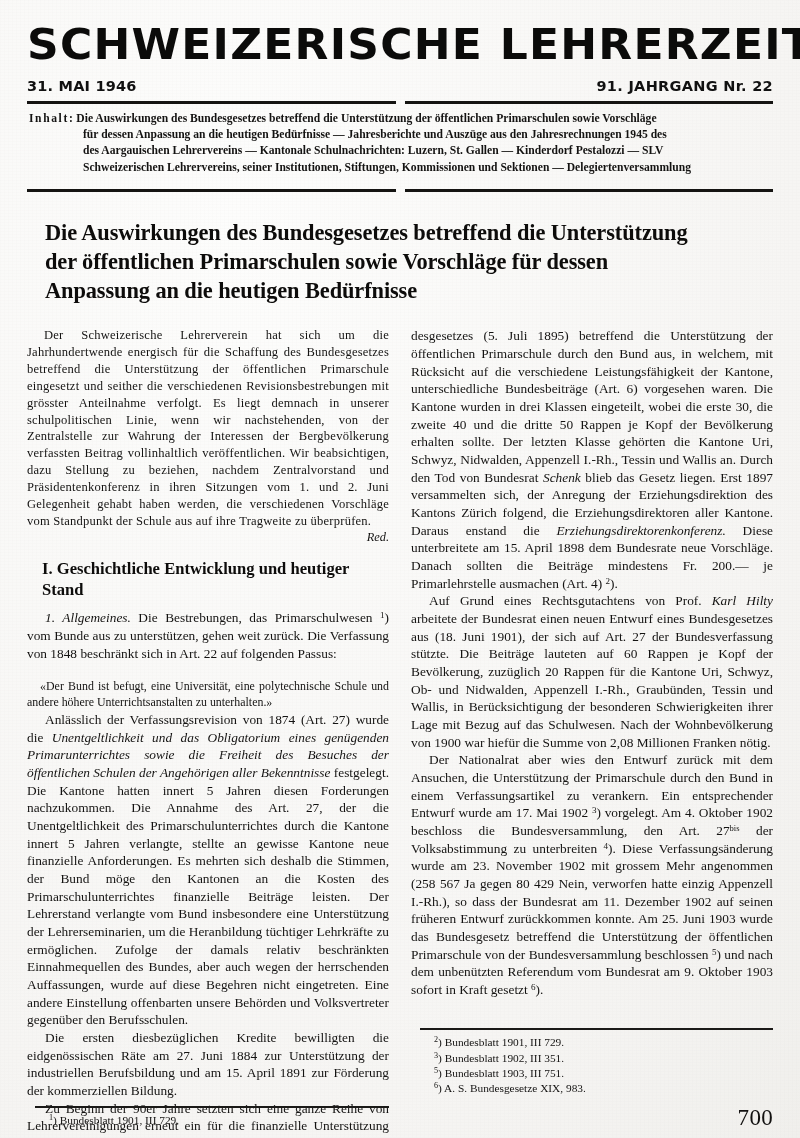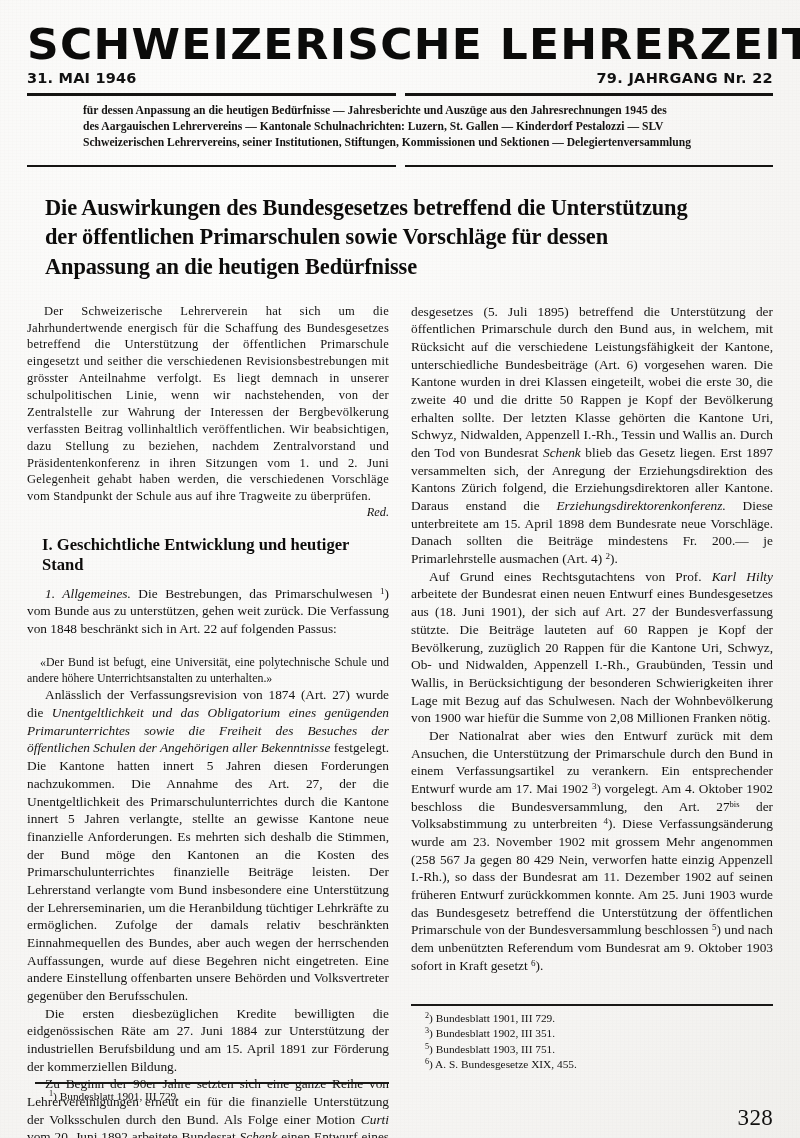--- a/index.html
+++ b/index.html
@@ -51,21 +51,21 @@
     color: #0b0b0a;
   }
   .masthead-sub {
     display: flex;
     justify-content: space-between;
     align-items: baseline;
     font-family: "DejaVu Sans", sans-serif;
     font-weight: 700;
     font-size: 14.5px;
     letter-spacing: .2px;
-    margin-top: 3px;
+    margin-top: 11px;
     color: #111;
   }
   .masthead-sub .right { letter-spacing: .3px; }
 
   
   .rule-row {
     display: flex;
     align-items: center;
     margin: 7px 0 0 0;
   }
@@ -174,21 +174,21 @@
     color: #141312;
   }
   .footnotes div { white-space: nowrap; }
   .footnotes .fnum {
     font-size: .72em;
     vertical-align: .45em;
     line-height: 0;
   }
 
   .col-left-footwrap { position: absolute; left: 8px; right: 0; top: 768px; }
-  .col-right-footwrap { position: absolute; left: 0; right: 0; top: 690px; }
+  .col-right-footwrap { position: absolute; left: 9px; right: 0; top: 690px; }
 
   .pageno {
     position: absolute;
     right: 0;
     top: 1081px;
     font-family: "Liberation Serif", serif;
     font-size: 23px;
     font-weight: 400;
     color: #121110;
     letter-spacing: .3px;
@@ -199,30 +199,33 @@
 
 <div class="page">
   <div class="paper-grain"></div>
 
   <div class="inner">
 
     <div class="masthead-title">SCHWEIZERISCHE LEHRERZEITUNG</div>
 
     <div class="masthead-sub">
       <span class="left">31. MAI 1946</span>
-      <span class="right">79. JAHRGANG Nr. 22</span>
+      <span class="right">91. JAHRGANG Nr. 22</span>
     </div>
 
     <div class="rule-row">
       <span class="seg"></span>
       <span class="gap"></span>
       <span class="seg"></span>
     </div>
 
     <div class="inhalt">
+      <p>
+        <span class="lead">Inhalt:</span><span>Die Auswirkungen des Bundesgesetzes betreffend die Unterstützung der öffentlichen Primarschulen sowie Vorschläge</span>
+      </p>
       <p class="cont">für dessen Anpassung an die heutigen Bedürfnisse — Jahresberichte und Auszüge aus den Jahresrechnungen 1945 des</p>
       <p class="cont">des Aargauischen Lehrervereins — Kantonale Schulnachrichten: Luzern, St. Gallen — Kinderdorf Pestalozzi — SLV</p>
       <p class="cont">Schweizerischen Lehrervereins, seiner Institutionen, Stiftungen, Kommissionen und Sektionen — Delegiertenversammlung</p>
     </div>
 
     <div class="rule-row thin">
       <span class="seg"></span>
       <span class="gap"></span>
       <span class="seg"></span>
     </div>
@@ -265,23 +268,23 @@
         <p><span>Auf Grund eines Rechtsgutachtens von Prof. </span><span class="ital">Karl Hilty</span><span> arbeitete der Bundesrat einen neuen Entwurf eines Bundesgesetzes aus (18. Juni 1901), der sich auf Art. 27 der Bundesverfassung stützte. Die Beiträge lauteten auf 60 Rappen je Kopf der Bevölkerung, zuzüglich 20 Rappen für die Kantone Uri, Schwyz, Ob- und Nidwalden, Appenzell I.-Rh., Graubünden, Tessin und Wallis, in Berücksichtigung der besonderen Schwierigkeiten ihrer Lage mit Bezug auf das Schulwesen. Nach der Wohnbevölkerung von 1900 war hiefür die Summe von 2,08 Millionen Franken nötig.</span></p>
 
         <p><span>Der Nationalrat aber wies den Entwurf zurück mit dem Ansuchen, die Unterstützung der Primarschule durch den Bund in einem Verfassungsartikel zu verankern. Ein entsprechender Entwurf wurde am 17. Mai 1902 </span><sup>3</sup><span>) vorgelegt. Am 4. Oktober 1902 beschloss die Bundesversammlung, den Art. 27</span><sup class="bis">bis</sup><span> der Volksabstimmung zu unterbreiten </span><sup>4</sup><span>). Diese Verfassungsänderung wurde am 23. November 1902 mit grossem Mehr angenommen (258 567 Ja gegen 80 429 Nein, verworfen hatte einzig Appenzell I.-Rh.), so dass der Bundesrat am 11. Dezember 1902 auf seinen früheren Entwurf zurückkommen konnte. Am 25. Juni 1903 wurde das Bundesgesetz betreffend die Unterstützung der öffentlichen Primarschule von der Bundesversammlung beschlossen </span><sup>5</sup><span>) und nach dem unbenützten Referendum vom Bundesrat am 9. Oktober 1903 sofort in Kraft gesetzt </span><sup>6</sup><span>).</span></p>
 
         <div class="col-right-footwrap">
           <div class="fn-rule"></div>
           <div class="footnotes">
             <div><span class="fnum">2</span><span>) Bundesblatt 1901, III 729.</span></div>
             <div><span class="fnum">3</span><span>) Bundesblatt 1902, III 351.</span></div>
             <div><span class="fnum">5</span><span>) Bundesblatt 1903, III 751.</span></div>
-            <div><span class="fnum">6</span><span>) A. S. Bundesgesetze XIX, 455.</span></div>
+            <div><span class="fnum">6</span><span>) A. S. Bundesgesetze XIX, 983.</span></div>
           </div>
         </div>
       </div>
 
     </div>
 
-    <div class="pageno">328</div>
+    <div class="pageno">700</div>
 
   </div>
 </div>
 
 </body></html>

